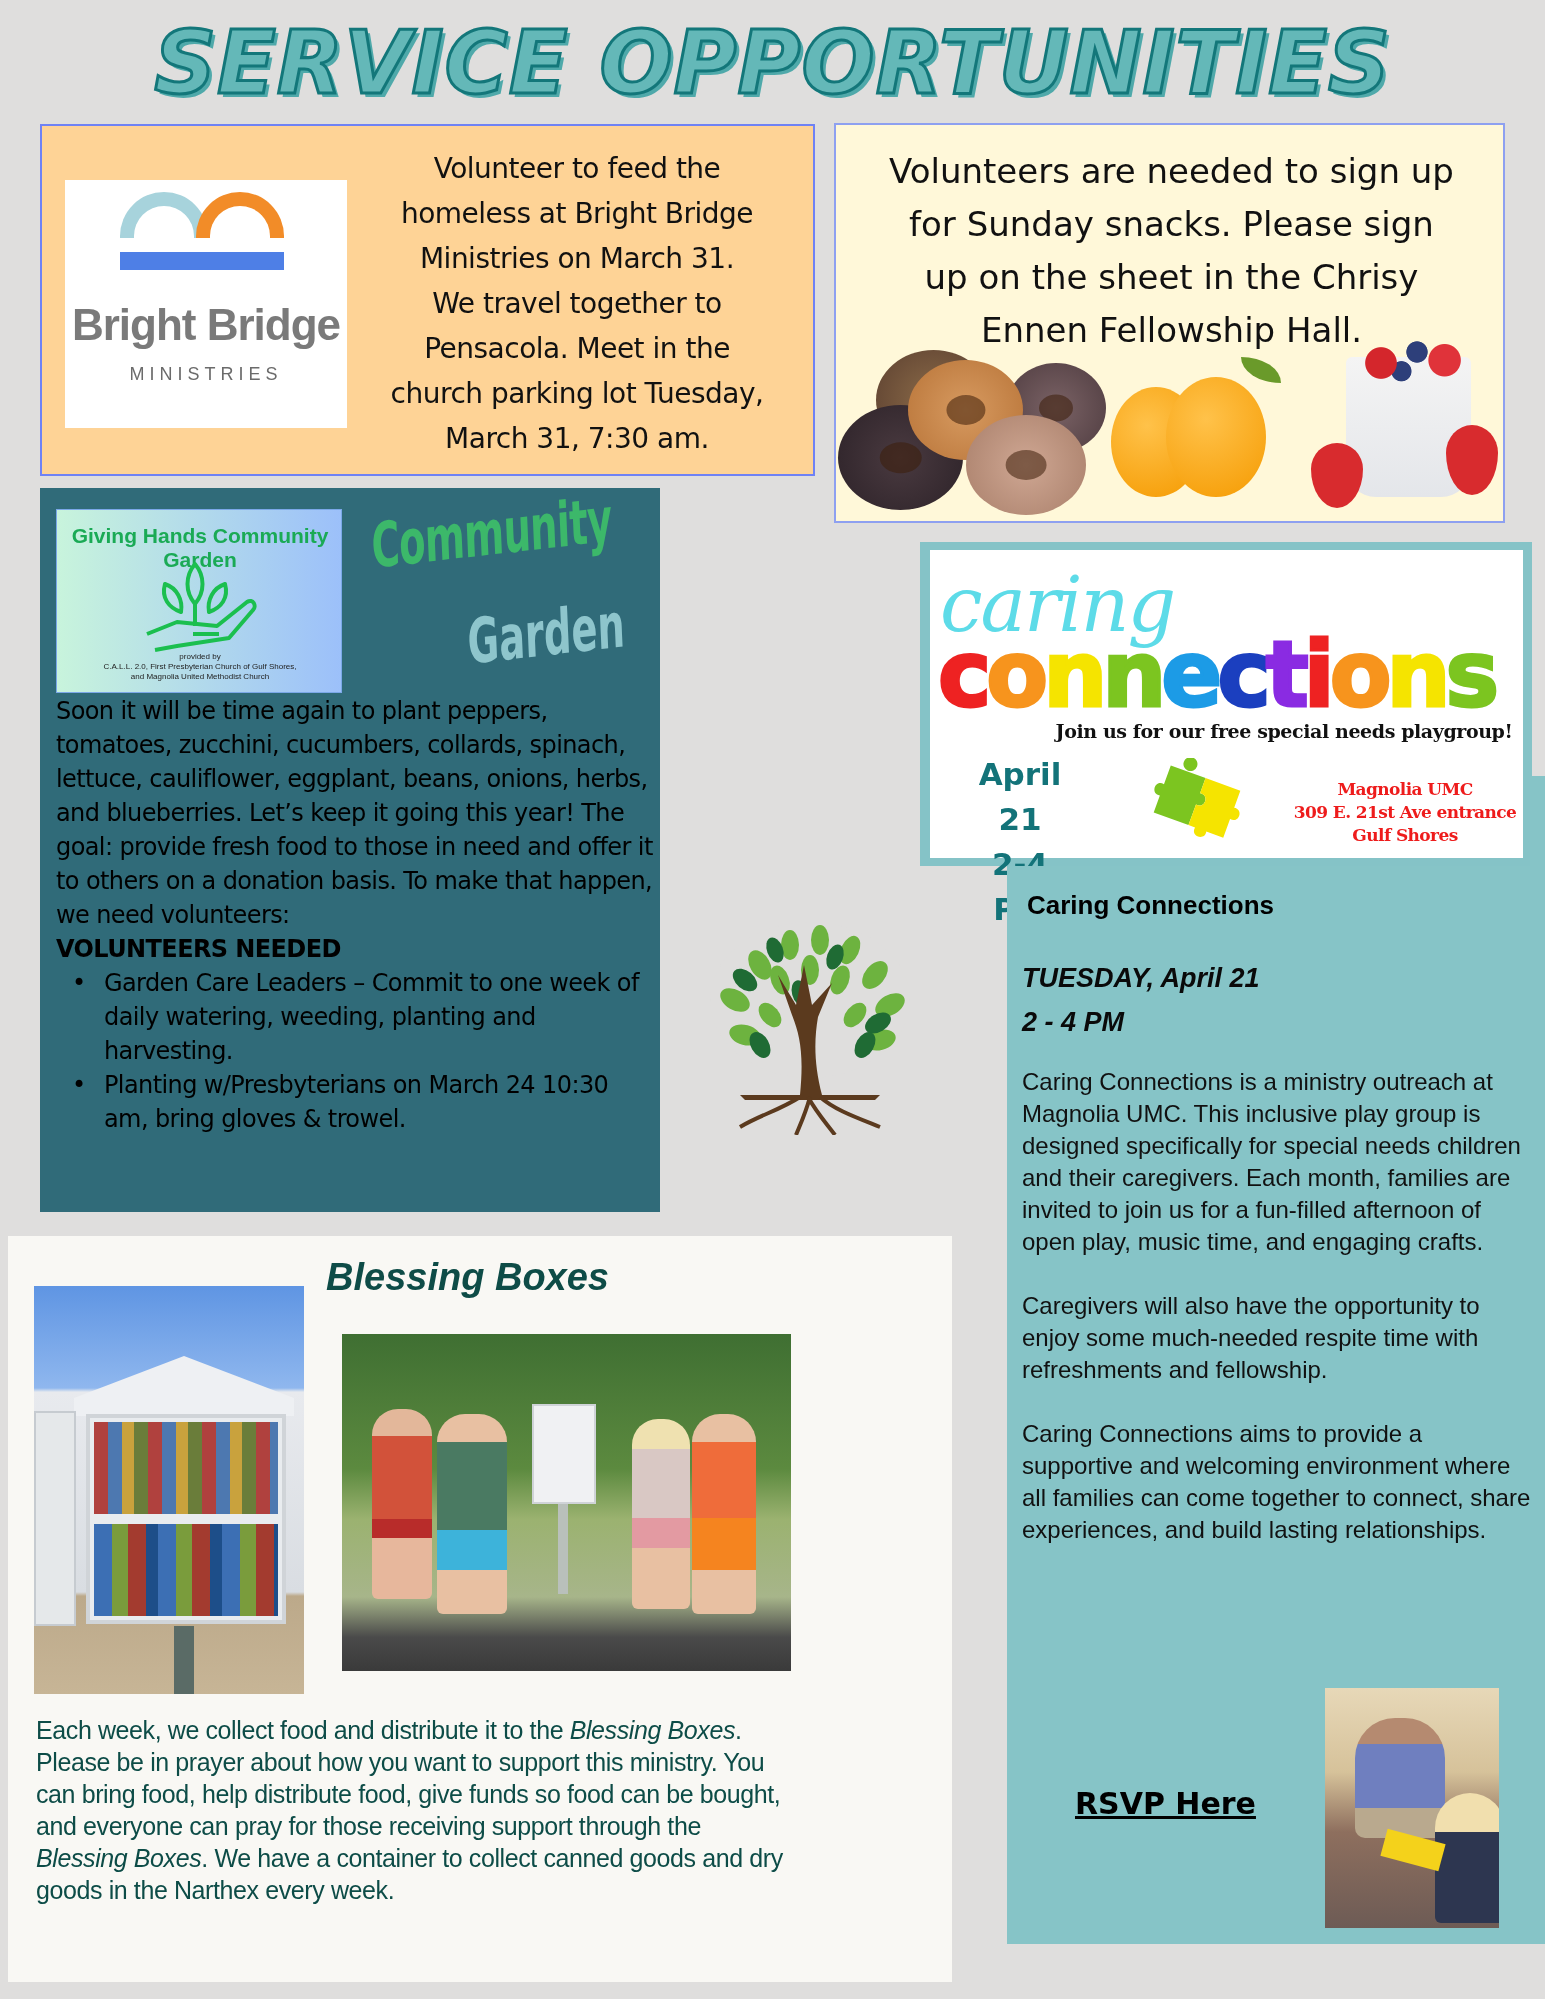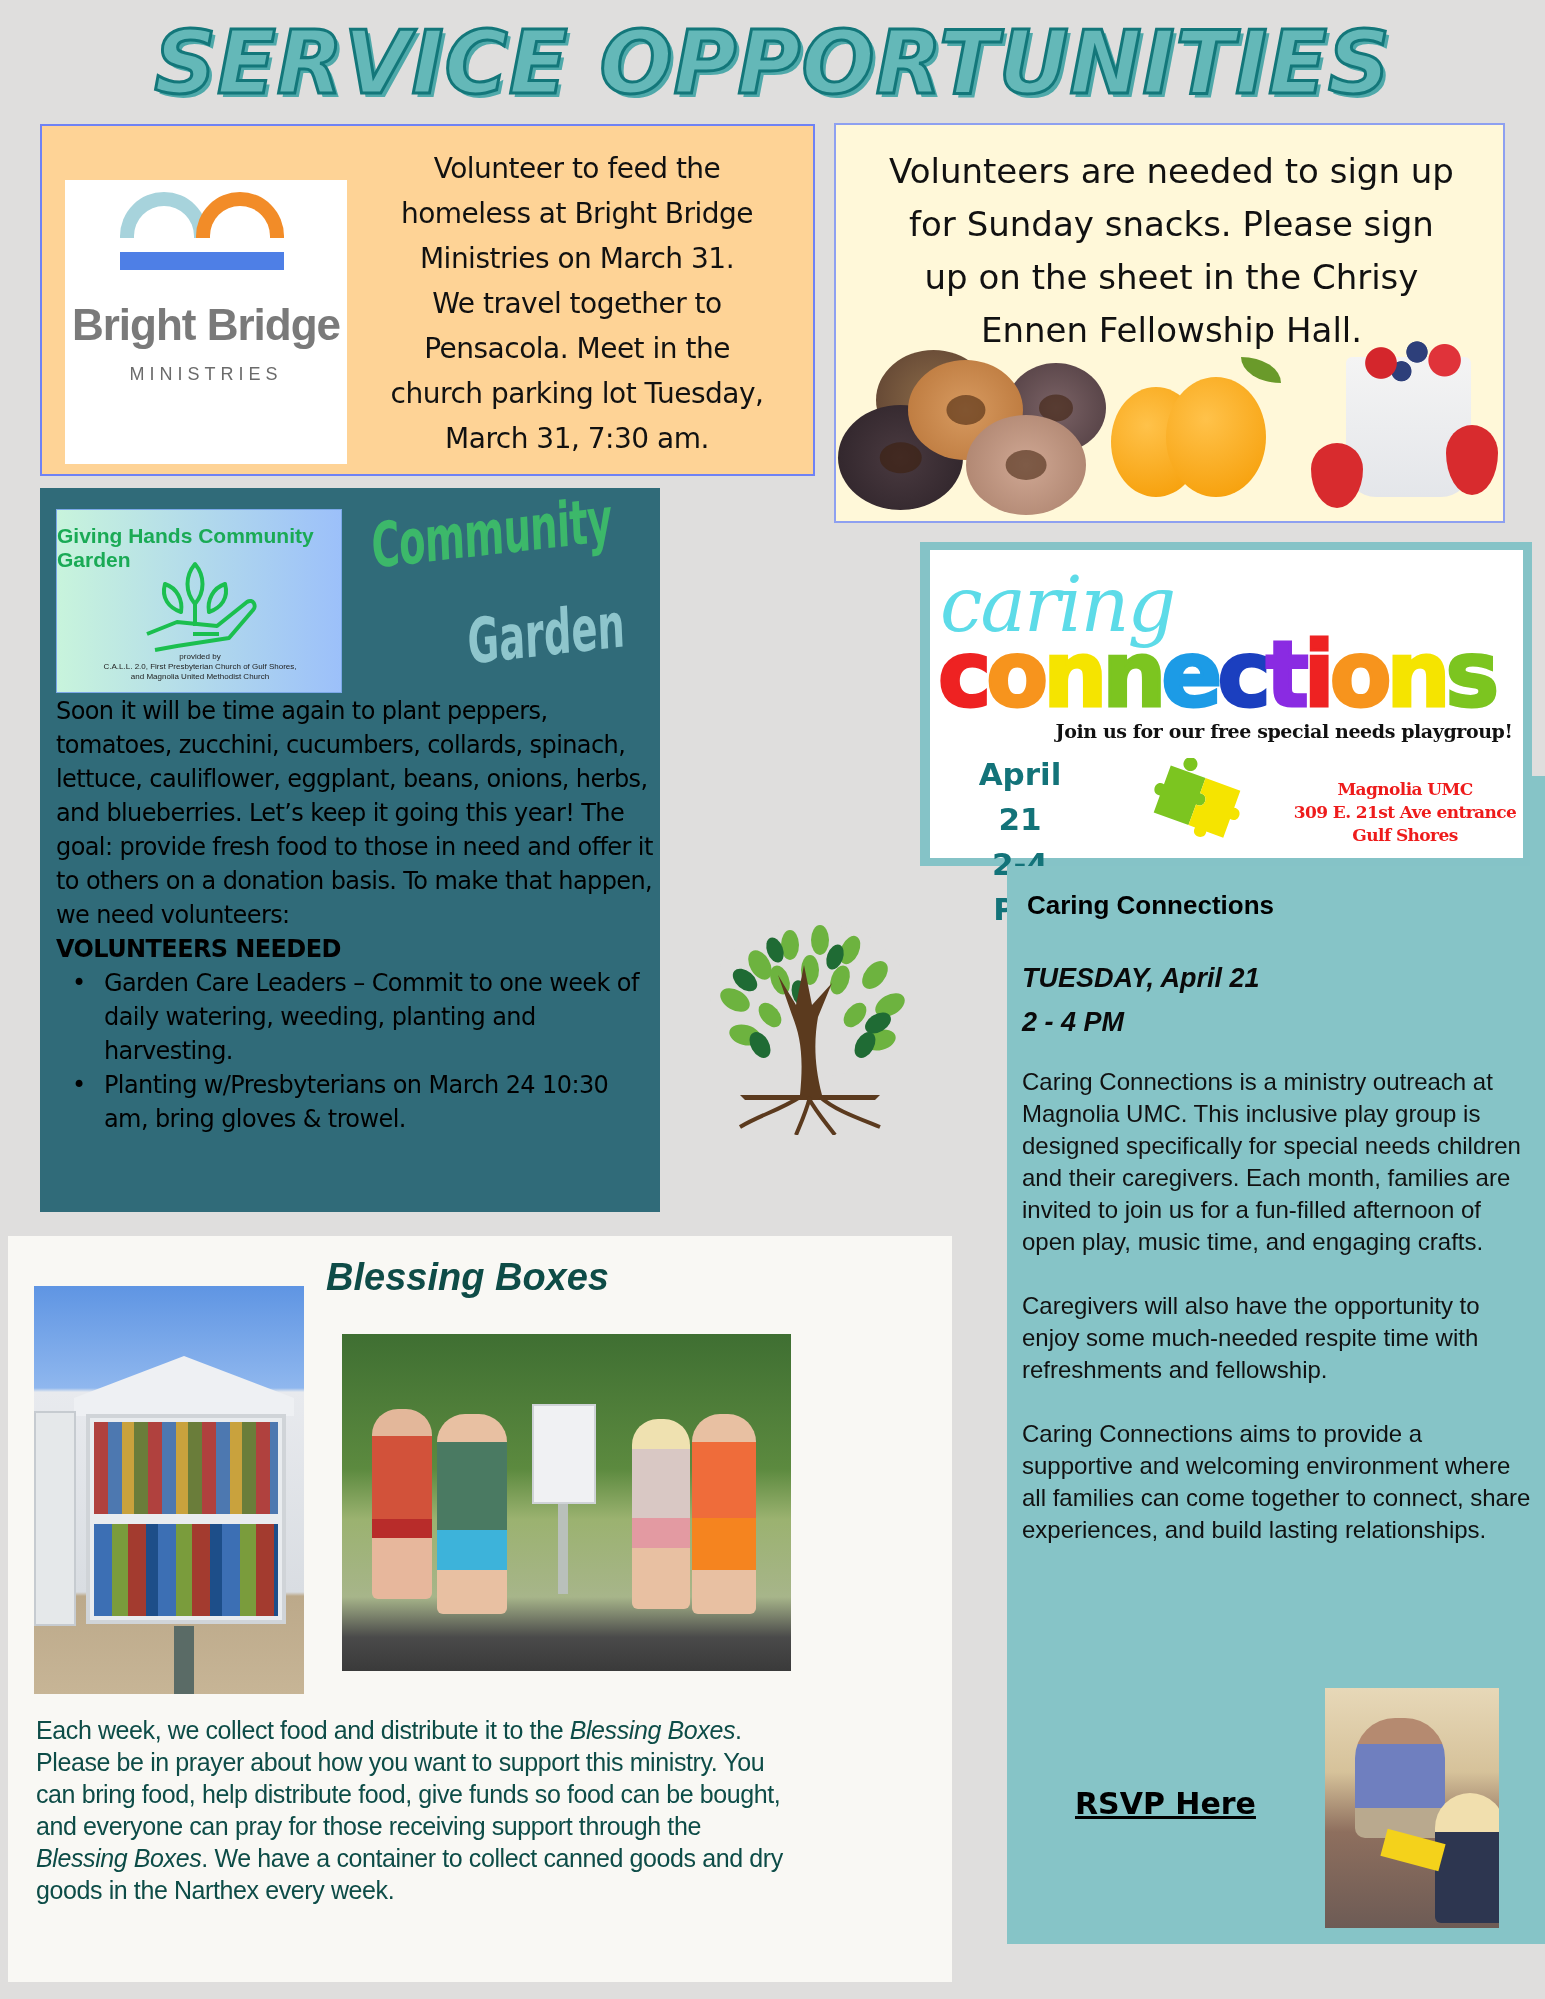--- a/index.html
+++ b/index.html
@@ -12,39 +12,39 @@
     position: absolute; left: 0; top: 12px; width: 1545px; text-align: center;
     font-family: "DejaVu Sans", sans-serif; font-weight: bold; font-style: italic;
     font-size: 86px; letter-spacing: 1px; color: #64b8b8;
     -webkit-text-stroke: 3px #13777a;
     text-shadow: 4px 4px 0 #4fa9aa;
     transform: scaleY(1.02);
   }
 
   
   .bb-card { left: 40px; top: 124px; width: 775px; height: 352px; background: #fed396; border: 2px solid #6f82f5; }
-  .bb-logo { left: 23px; top: 54px; width: 282px; height: 284px; background: #fff; }
+  .bb-logo { left: 23px; top: 54px; width: 282px; height: 248px; background: #fff; }
   .bb-arch1 { left: 55px; top: 12px; width: 88px; height: 46px; border: 14px solid #a7d3dc; border-bottom: none; border-radius: 44px 44px 0 0; }
   .bb-arch2 { left: 131px; top: 12px; width: 88px; height: 46px; border: 14px solid #f28c28; border-bottom: none; border-radius: 44px 44px 0 0; }
   .bb-bar { left: 55px; top: 72px; width: 164px; height: 18px; background: #4e7fe6; }
   .bb-name { left: 0; top: 120px; width: 282px; text-align: center; font-family: "Liberation Sans", sans-serif; font-weight: bold; font-size: 44px; color: #7a7a7a; letter-spacing: -1px; }
   .bb-sub { left: 0; top: 184px; width: 282px; text-align: center; font-size: 18px; letter-spacing: 5px; color: #6b6b6b; }
   .bb-text { left: 305px; top: 20px; width: 460px; text-align: center; font-family: "DejaVu Sans", sans-serif; font-size: 28px; line-height: 45px; color: #111; letter-spacing: -0.5px; }
 
   
   .sn-card { left: 834px; top: 123px; width: 671px; height: 400px; background: #fff8d9; border: 2px solid #8ea0f0; overflow: hidden; }
   .sn-text { left: 10px; top: 20px; width: 651px; text-align: center; font-family: "DejaVu Sans", sans-serif; font-size: 34px; line-height: 53px; color: #111; }
   .donut { border-radius: 50%; }
   .donut::after { content: ""; position: absolute; left: 50%; top: 50%; width: 34%; height: 30%; transform: translate(-50%,-50%); border-radius: 50%; background: rgba(60,30,10,0.55); }
   .orange { border-radius: 50%; background: radial-gradient(circle at 40% 35%, #ffc24a, #f59a00); }
 
   
   .cg-card { left: 40px; top: 488px; width: 620px; height: 724px; background: #306b79; }
   .cg-logo { left: 16px; top: 21px; width: 286px; height: 184px; background: linear-gradient(90deg, #c8f4dc, #9cc0fa); border: 1px solid #7ba8e8; }
-  .cg-logo-title { left: 0; top: 14px; width: 286px; text-align: left; font-size: 21px; color: #1aaa55; font-weight: bold; }
+  .cg-logo-title { left: 0; top: 14px; width: 286px; text-align: center; font-size: 21px; color: #1aaa55; font-weight: bold; }
   .cg-logo-icon { left: 80px; top: 44px; width: 130px; height: 98px; }
   .cg-logo-credit { left: 0; top: 142px; width: 286px; text-align: center; font-size: 8px; line-height: 10px; color: #222; }
   .cg-h1 { left: 330px; top: 22px; font-family: "DejaVu Sans", sans-serif; font-weight: bold; font-size: 62px; color: #3cb86a; transform: scaleX(0.62) rotate(-4deg); transform-origin: left top; letter-spacing: -1px; }
   .cg-h2 { left: 426px; top: 118px; font-family: "DejaVu Sans", sans-serif; font-weight: bold; font-size: 62px; color: #8ec5cc; transform: scaleX(0.62) rotate(-4deg); transform-origin: left top; }
   .cg-body { left: 16px; top: 206px; width: 598px; font-family: "DejaVu Sans", sans-serif; font-size: 24px; line-height: 34px; color: #000000; letter-spacing: -0.6px; }
   .cg-strong { font-weight: bold; }
   .cg-list { list-style: none; padding-left: 0; }
   .cg-list li { position: relative; padding-left: 48px; }
   .cg-list li::before { content: "•"; position: absolute; left: 16px; top: 0; }
 

